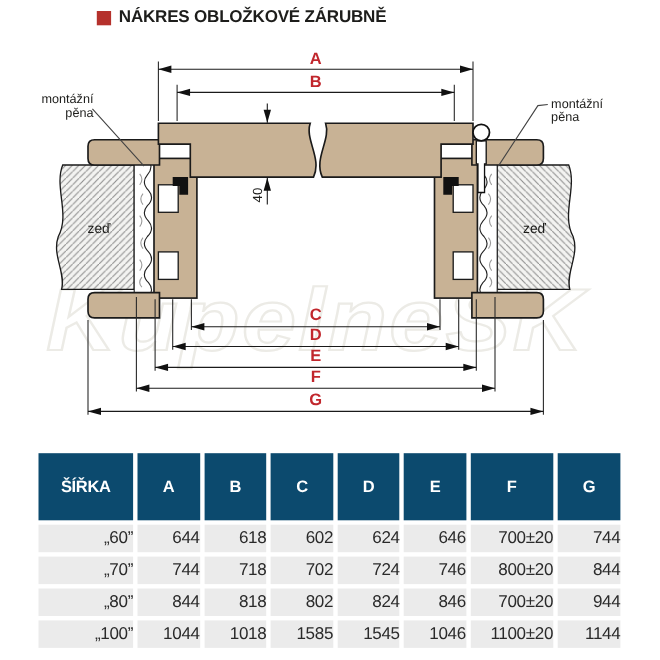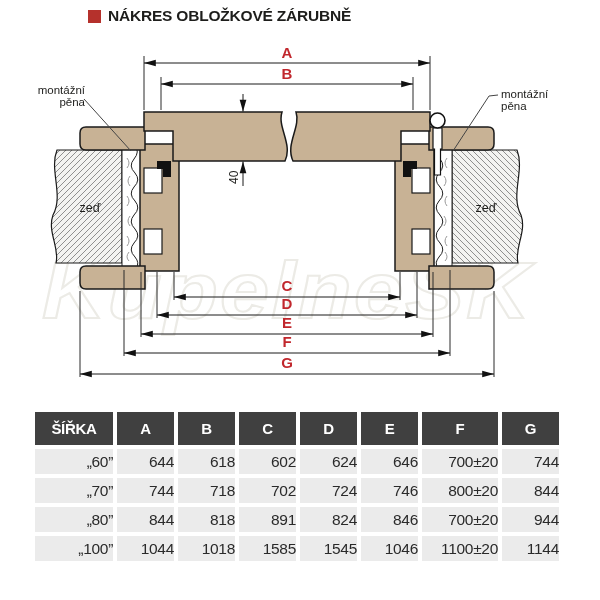--- a/index.html
+++ b/index.html
@@ -8,21 +8,21 @@
   .title-row{position:absolute;left:88px;top:7px;display:flex;align-items:center;gap:7px;}
   .bullet{width:13px;height:13px;background:#b5312c;display:inline-block;flex:0 0 auto;}
   .title-row h1{font-size:15.5px;font-weight:bold;color:#1d1d1b;margin:0;letter-spacing:-0.2px;white-space:nowrap;}
   svg.diagram{position:absolute;left:0;top:0;}
   svg.diagram text{font-family:"Liberation Sans",sans-serif;}
   .dimlbl{fill:#c1272d;font-size:15px;font-weight:bold;}
   .anno{fill:#1d1d1b;font-size:11.5px;}
   .walllbl{fill:#1d1d1b;font-size:12.5px;}
   .thick{fill:#1d1d1b;font-size:12px;}
   table.tbl{position:absolute;left:31px;top:408px;border-collapse:separate;border-spacing:4px;}
-  table.tbl th{background:#404040;color:#fff;font-size:15px;font-weight:bold;height:33px;padding:0;letter-spacing:-0.3px;margin-left:12px;}
+  table.tbl th{background:#0c4a6e;color:#fff;font-size:15px;font-weight:bold;height:33px;padding:14px;letter-spacing:-0.3px;margin-left:12px;}
   table.tbl td{background:#ebebeb;color:#2a2a2a;font-size:15.5px;text-align:right;height:25px;padding:0;letter-spacing:-0.3px;}
   .c0{width:78px}.c1{width:57px}.c2{width:57px}.c3{width:57px}
   .c4{width:57px}.c5{width:57px}.c6{width:76px}.c7{width:57px}
 </style>
 </head>
 <body>
 
 <div class="page">
 
   <div class="title-row">
@@ -137,21 +137,21 @@
           <td class="c3">702</td>
           <td class="c4">724</td>
           <td class="c5">746</td>
           <td class="c6">800±20</td>
           <td class="c7">844</td>
         </tr>
         <tr>
           <td class="c0">„80”</td>
           <td class="c1">844</td>
           <td class="c2">818</td>
-          <td class="c3">891</td>
+          <td class="c3">802</td>
           <td class="c4">824</td>
           <td class="c5">846</td>
           <td class="c6">700±20</td>
           <td class="c7">944</td>
         </tr>
         <tr>
           <td class="c0">„100”</td>
           <td class="c1">1044</td>
           <td class="c2">1018</td>
           <td class="c3">1585</td>

